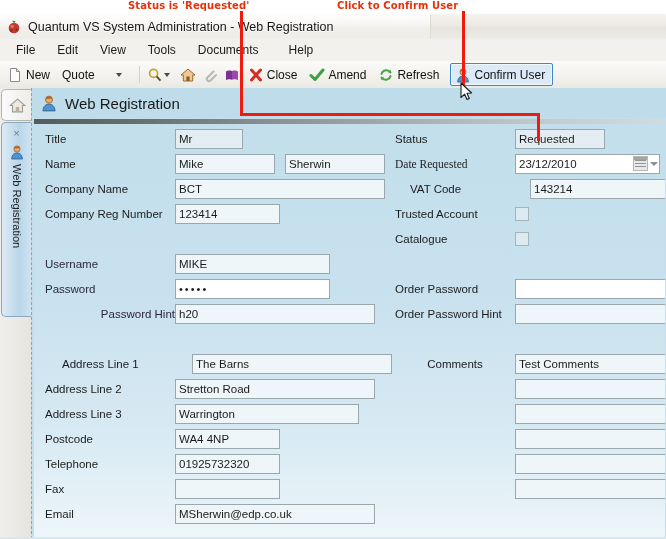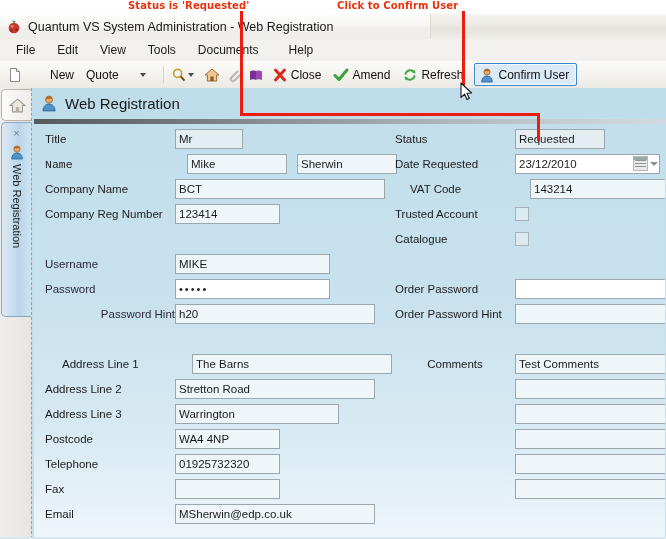--- a/index.html
+++ b/index.html
@@ -200,21 +200,21 @@
     <div class="menu-item">File</div>
     <div class="menu-item">Edit</div>
     <div class="menu-item">View</div>
     <div class="menu-item">Tools</div>
     <div class="menu-item">Documents</div>
     <div class="menu-item" style="margin-left:8px;">Help</div>
   </div>
 
   <div class="toolbar">
 
-    <div class="tb-btn" style="margin-left:4px;gap:24px;">
+    <div class="tb-btn" style="margin-left:4px;">
       <span class="ico">
         <svg width="16" height="16" viewBox="0 0 16 16">
           <path d="M3.5 1.5 h6 l3 3 v10 h-9 z" fill="#fdfdfd" stroke="#8a8a8a" stroke-width="1"></path>
           <path d="M9.5 1.5 v3 h3" fill="#e2e2e2" stroke="#8a8a8a" stroke-width="1"></path>
         </svg>
       </span>
       <span class="tb-label">New</span>
     </div>
 
     <div class="tb-btn">
@@ -350,21 +350,21 @@
       <div class="divider-bar"></div>
 
       <div class="form-area">
 
         <div class="frow" style="left:11px;top:5px;">
           <span class="flabel" style="width:130px;">Title</span>
           <input class="finput grey" style="width: 68px;" readonly="" value="Mr">
         </div>
 
         <div class="frow" style="left:11px;top:30px;">
-          <span class="flabel" style="width:142px;font-family:Liberation Mono, monospace;">Name</span>
+          <span class="flabel" style="width:130px;">Name</span>
           <input class="finput" style="width: 100px;" value="Mike">
           <input class="finput" style="width: 100px; margin-left: 10px;" value="Sherwin">
         </div>
 
         <div class="frow" style="left:11px;top:55px;">
           <span class="flabel" style="width:130px;">Company Name</span>
           <input class="finput" style="width: 210px;" value="BCT">
         </div>
 
         <div class="frow" style="left:11px;top:80px;">
@@ -392,21 +392,21 @@
           <input class="finput" style="width: 200px;" value="The Barns">
         </div>
 
         <div class="frow" style="left:11px;top:255px;">
           <span class="flabel" style="width:130px;">Address Line 2</span>
           <input class="finput" style="width: 200px;" value="Stretton Road">
         </div>
 
         <div class="frow" style="left:11px;top:280px;">
           <span class="flabel" style="width:130px;">Address Line 3</span>
-          <input class="finput" style="width: 164px;" value="Warrington">
+          <input class="finput" style="width: 184px;" value="Warrington">
         </div>
 
         <div class="frow" style="left:11px;top:305px;">
           <span class="flabel" style="width:130px;">Postcode</span>
           <input class="finput" style="width: 105px;" value="WA4 4NP">
         </div>
 
         <div class="frow" style="left:11px;top:330px;">
           <span class="flabel" style="width:130px;">Telephone</span>
           <input class="finput" style="width: 105px;" value="01925732320">
@@ -421,21 +421,21 @@
           <span class="flabel" style="width:130px;">Email</span>
           <input class="finput" style="width: 200px;" value="MSherwin@edp.co.uk">
         </div>
 
         <div class="frow" style="left:361px;top:5px;">
           <span class="flabel" style="width:120px;">Status</span>
           <input class="finput readonly" style="width: 90px;" readonly="" value="Requested">
         </div>
 
         <div class="frow" style="left:361px;top:30px;">
-          <span class="flabel" style="width:120px;">Date Requested</span>
+          <span class="flabel" style="width:120px;font-family:Liberation Serif, serif;">Date Requested</span>
           <span class="date-wrap">
             <input class="finput white" style="width: 145px;" value="23/12/2010">
             <span class="date-btns">
               <span class="cal-ico"></span>
               <span class="dd-caret"></span>
             </span>
           </span>
         </div>
 
         <div class="frow" style="left:376px;top:55px;">

